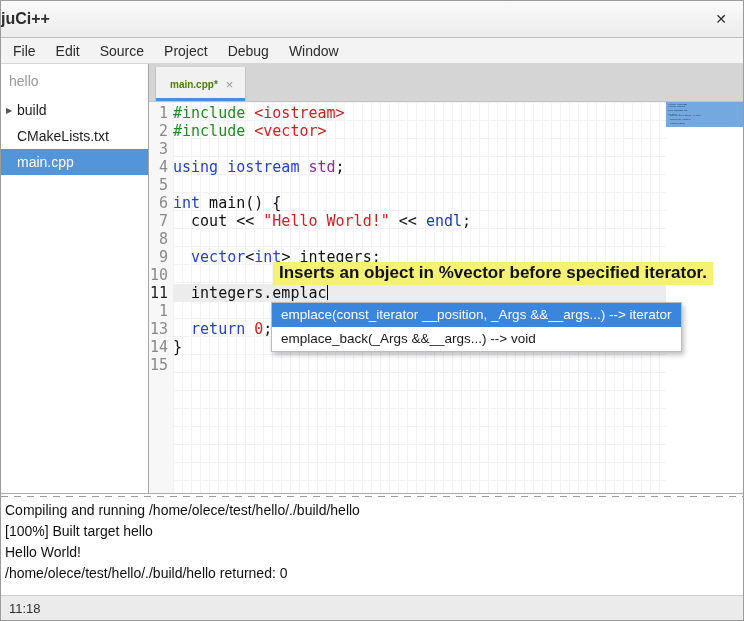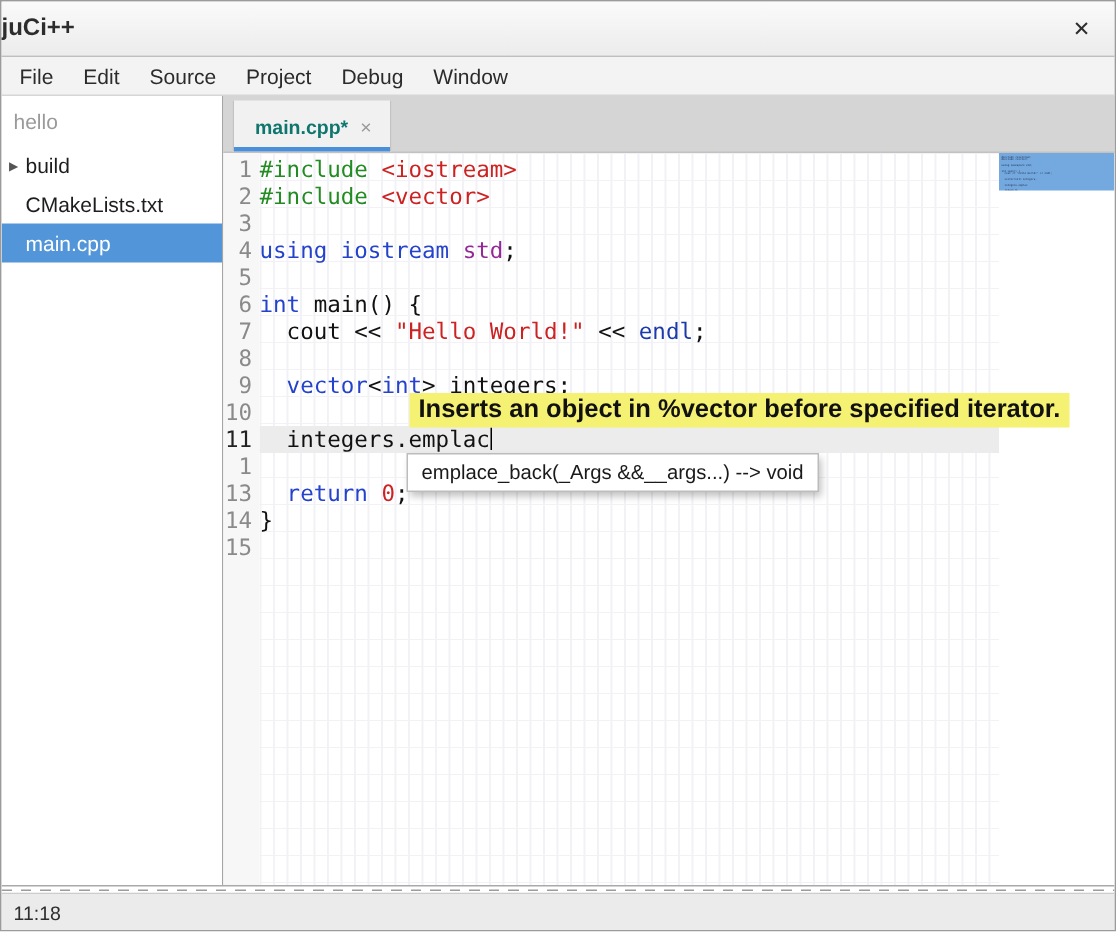--- a/index.html
+++ b/index.html
@@ -24,21 +24,21 @@
   .tree-item .expander{width:16px;flex:0 0 16px;text-align:center;font-size:8px;color:#555;}
   .tree-item.selected{background:#5296d9;color:#fff;}
   .tree-item.selected .expander{color:#fff;}
   .vdivider{width:1px;flex:0 0 1px;background:#a5a5a5;}
   .editor-region{flex:1 1 auto;display:flex;flex-direction:column;min-width:0;}
   
   .tabbar{height:38px;flex:0 0 38px;background:#d5d5d5;display:flex;align-items:flex-end;
           padding-left:6px;box-sizing:border-box;border-bottom:1px solid #c2c2c2;}
   .tab{position:relative;height:34px;background:#f1f1f1;display:flex;align-items:center;
        padding:0 12px 0 14px;border-left:1px solid #c2c2c2;border-right:1px solid #c2c2c2;}
-  .tab-label{font-size:13px;font-weight:bold;color:#0f766e;margin-right:8px;}
+  .tab-label{font-size:10px;font-weight:bold;color:#4d7c0f;margin-right:8px;}
   .tab-close{font-size:13px;color:#9a9a9a;}
   .tab .underline{position:absolute;left:0;right:0;bottom:0;height:3px;background:#4a90d9;}
   
   .editor-body{flex:1 1 auto;position:relative;display:flex;min-height:0;background:#fff;}
   .gutter{width:24px;flex:0 0 24px;background:#f7f7f7;padding-top:2px;
           font-family:"DejaVu Sans Mono",monospace;font-size:15px;line-height:18px;
           color:#8a8a8a;text-align:right;box-sizing:border-box;padding-right:5px;}
   .gutter .num.current{color:#222;}
   .code-col{width:493px;flex:0 0 493px;padding-top:2px;background-color:#fff;
             background-image:linear-gradient(to right,#f1f1f6 1px,transparent 1px),
@@ -160,27 +160,34 @@
           </div>
         <div class="minimap">
           <div class="minimap-view">
             <div class="minimap-code" id="minicode"><div>#include &lt;iostream&gt;</div><div>#include &lt;vector&gt;</div><div> </div><div>using namespace std;</div><div> </div><div>int main() {</div><div>  cout &lt;&lt; "Hello World!" &lt;&lt; endl;</div><div> </div><div>  vector&lt;int&gt; integers;</div><div> </div><div>  integers.emplac</div><div> </div><div>  return 0;</div></div>
           </div>
         </div>
 
         <div class="doc-tooltip">Inserts an object in %vector before specified iterator.</div>
 
         <div class="ac-popup" id="acpopup">
+            <div class="ac-item selected">emplace(const_iterator __position, _Args &amp;&amp;__args...) --&gt; iterator</div>
             <div class="ac-item">emplace_back(_Args &amp;&amp;__args...) --&gt; void</div>
           </div>
       </div>
 
     </div>
   </div>
 
   <div class="hsep"></div>
 
+  <div class="output" id="output">
+      <div class="out-line">Compiling and running /home/olece/test/hello/./build/hello</div>
+      <div class="out-line">[100%] Built target hello</div>
+      <div class="out-line">Hello World!</div>
+      <div class="out-line">/home/olece/test/hello/./build/hello returned: 0</div>
+    </div>
 
   <div class="statusbar">
     <div class="status-time">11:18</div>
   </div>
 
 </div>
 
 </body></html>

